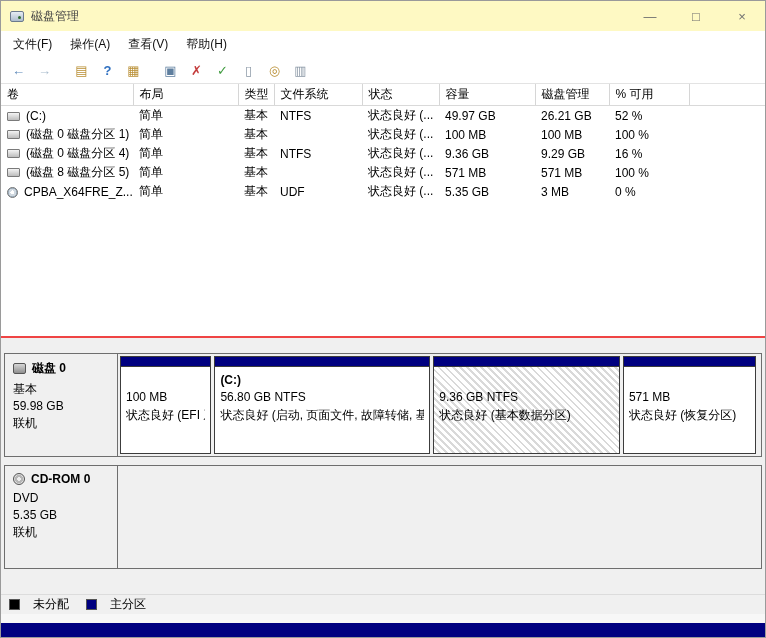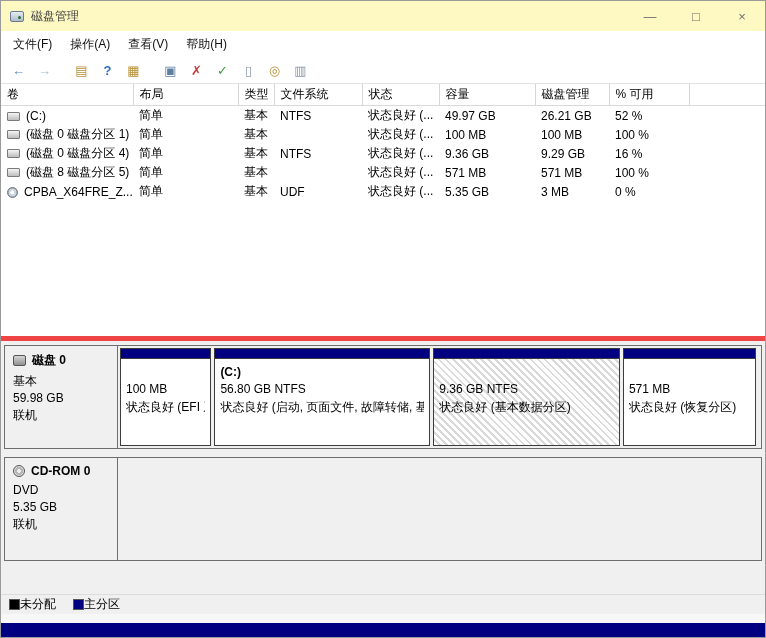--- a/index.html
+++ b/index.html
@@ -27,39 +27,39 @@
   
   .listview{height:252px;background:#fff;overflow:hidden;flex:none}
   table{border-collapse:collapse;table-layout:fixed;width:100%}
   th{font-weight:normal;text-align:left;padding:2px 6px;border-right:1px solid #d6d6d6;border-bottom:1px solid #d9d9d9;height:20px;white-space:nowrap;overflow:hidden}
   th:last-child{border-right:none}
   td{padding:1px 6px;height:18px;white-space:nowrap;overflow:hidden}
   .vol-icon{display:inline-block;width:13px;height:9px;border:1px solid #7a7a7a;background:linear-gradient(#f4f4f4,#bdbdbd);margin-right:6px;vertical-align:middle;border-radius:1px}
   .vol-icon.cd{width:11px;height:11px;border-radius:50%;background:radial-gradient(circle at 50% 50%,#fff 0 2px,#cfd8e0 2px 4px,#9fb0bf 4px)}
 
   
-  .graphical{flex:1;background:#f0f0f0;border-top:5px solid #ef4444;padding:4px 3px;overflow:hidden}
+  .graphical{flex:1;background:#f0f0f0;border-top:2px solid #ef4444;padding:15px 3px;overflow:hidden}
   .disk-row{display:flex;border:1px solid #6e6e6e;margin-bottom:8px;height:104px;background:#f0f0f0}
   .disk-info{width:113px;border-right:1px solid #6e6e6e;padding:6px 8px;flex:none}
   .disk-name-row{display:flex;align-items:center;margin-bottom:4px}
   .disk-icon{width:13px;height:11px;margin-right:6px;border:1px solid #555;background:linear-gradient(#d6d6d6,#8f8f8f);border-radius:2px;flex:none}
   .cd-drive-icon{width:12px;height:12px;margin-right:6px;border:1px solid #555;border-radius:50%;background:radial-gradient(circle,#eee 0 2px,#b6b6b6 2px 4px,#ddd 4px);flex:none}
   .disk-name{font-weight:bold}
   .disk-line{line-height:17px}
   .partition-area{flex:1;display:flex;gap:3px;padding:2px;overflow:hidden}
   .partition{border:1px solid #3c3c3c;background:#fff;display:flex;flex-direction:column;overflow:hidden}
   .p-strip{height:10px;flex:none;border-bottom:1px solid #3c3c3c;background:#000080}
   .p-body{flex:1;padding:6px 5px 0 5px;font-size:12px;background:#fff}
   .partition.selected .p-body{background:repeating-linear-gradient(45deg,#ffffff 0 3px,#d9d9d9 3px 5px)}
   .p-title{font-weight:bold;height:17px;white-space:nowrap;overflow:hidden}
   .p-line{height:17px;white-space:nowrap;overflow:hidden}
 
   
   .legend{height:20px;background:#f0f0f0;display:flex;align-items:center;gap:17px;padding-left:8px;flex:none;border-top:1px solid #dcdcdc}
-  .legend-item{display:flex;align-items:center;gap:0}
+  .legend-item{display:flex;align-items:center;gap:13px}
   .swatch{width:11px;height:11px;border:1px solid #555;flex:none}
   .bottom-spacer{height:9px;background:#f7f7f7;flex:none}
   .bottom-strip{height:14px;background:#000080;flex:none}
 </style>
 </head>
 <body>
 
 <div class="window">
 
   <div class="titlebar">

